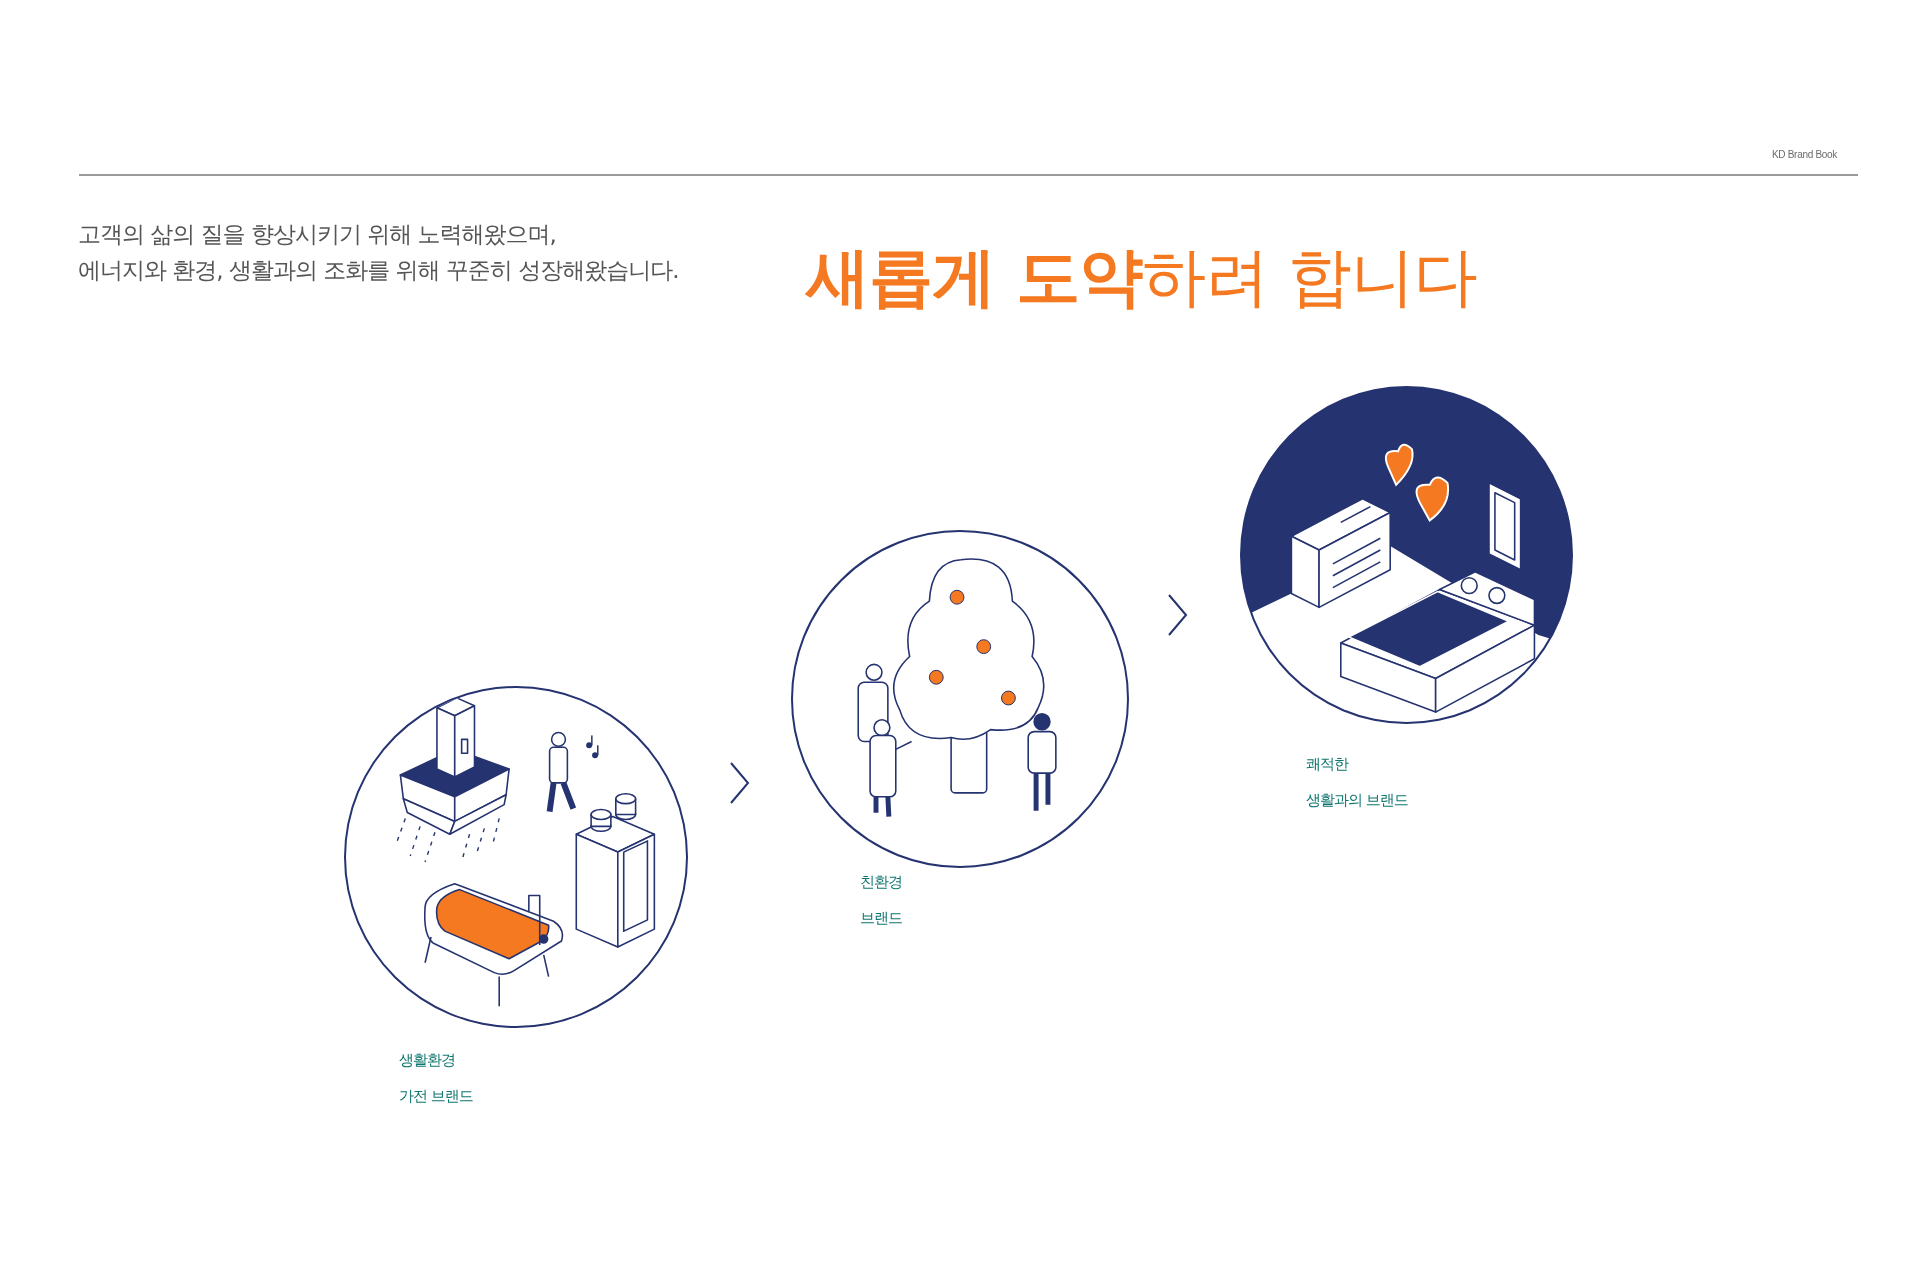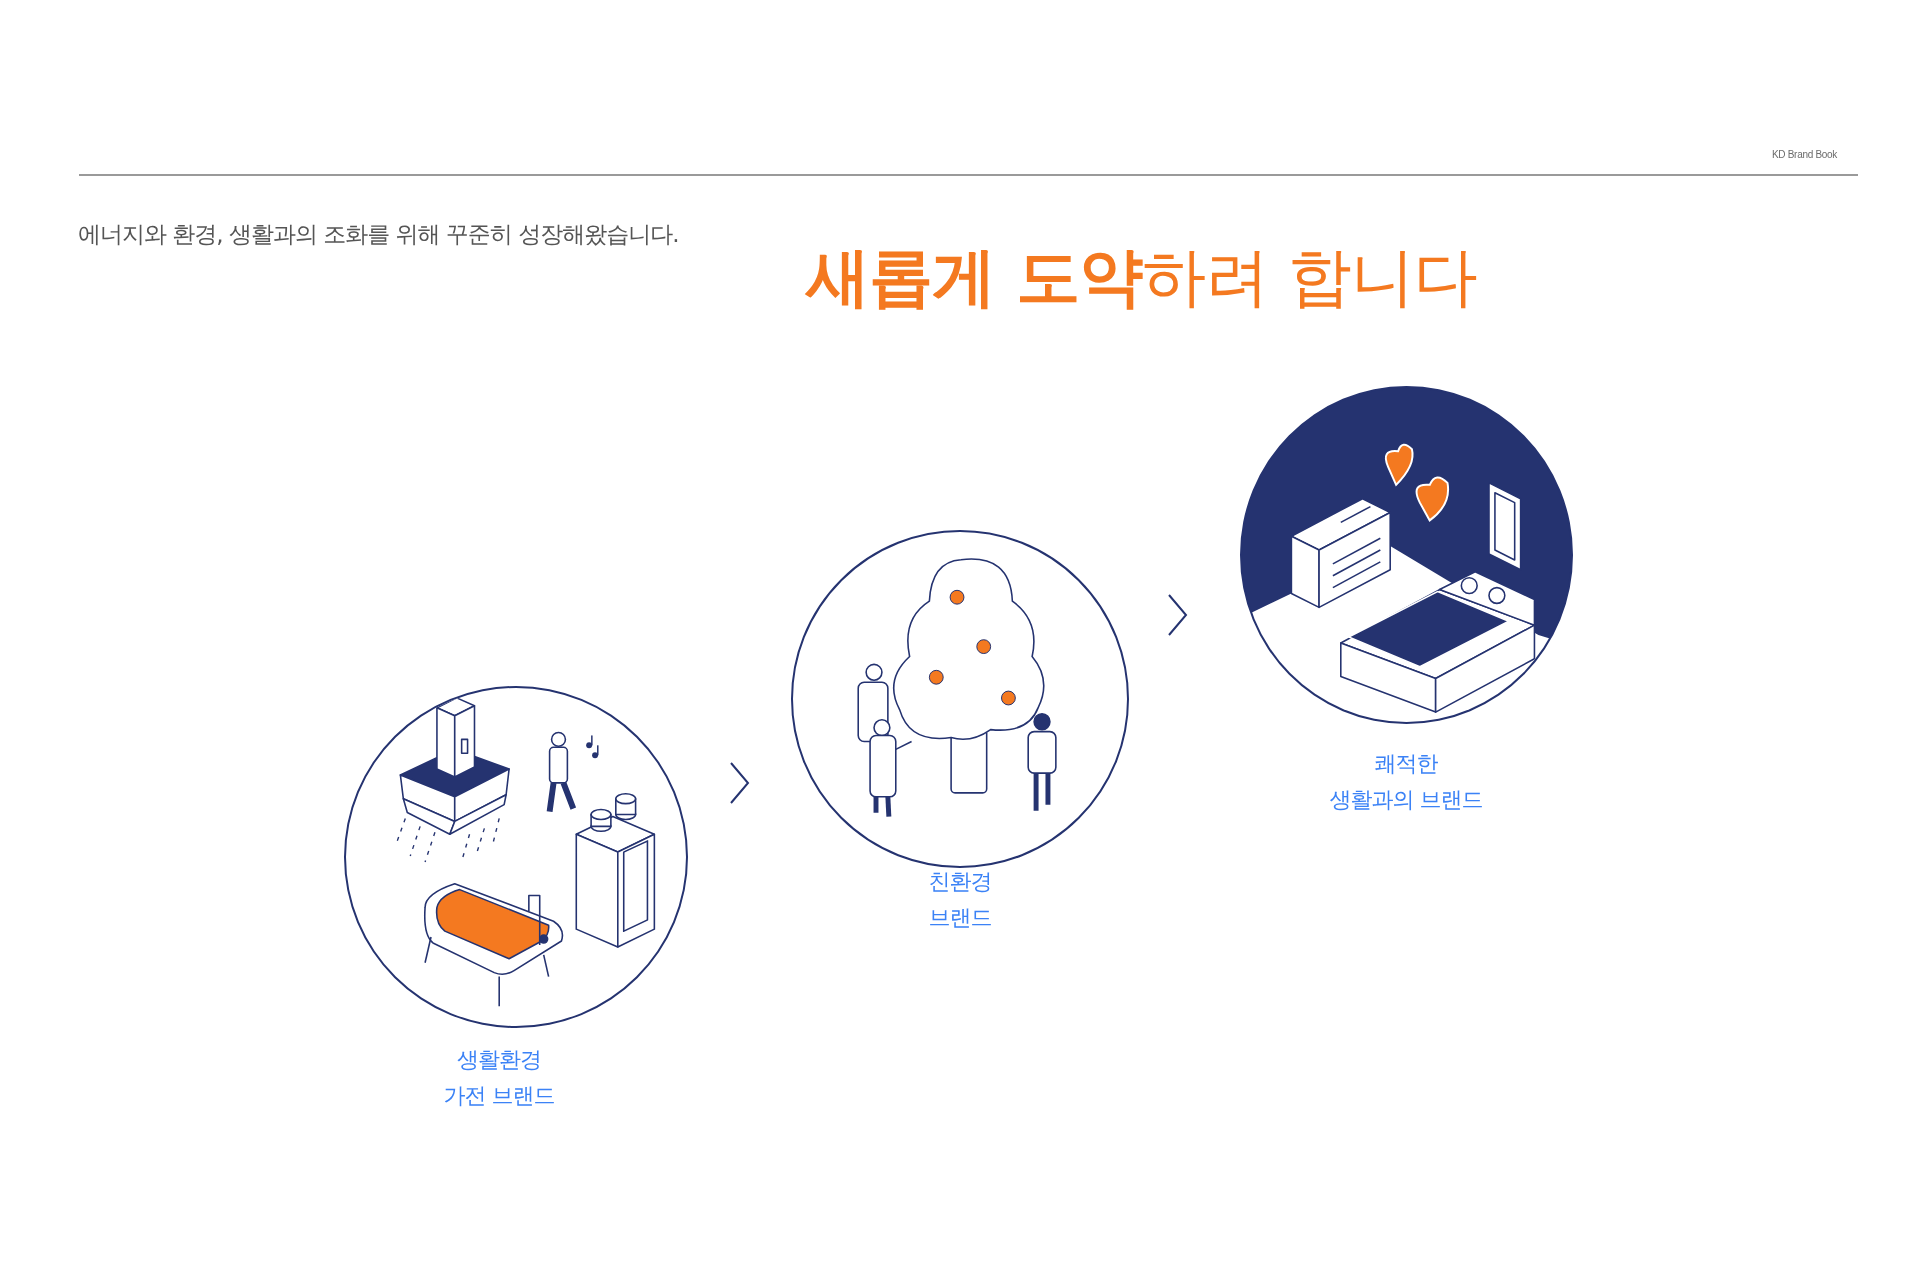--- a/index.html
+++ b/index.html
@@ -14,35 +14,36 @@
   .intro .gap { height:78px; }
   .headline { position:absolute; left:806px; top:207px; font-size:64px; line-height:84px; color:#F47920;
               letter-spacing:-1px; white-space:nowrap;margin-top:28px; }
   .headline .strong { font-weight:bold; }
   .headline .light { font-weight:normal; }
   .circle { position:absolute; border-radius:50%; border:2px solid #253370; box-sizing:border-box; background:#fff; overflow:hidden; }
   .circle svg { position:absolute; left:0; top:0; width:100%; height:100%; }
   .c1 { left:344px; top:686px; width:344px; height:342px; }
   .c2 { left:791px; top:530px; width:338px; height:338px; }
   .c3 { left:1240px; top:386px; width:333px; height:338px; background:#253370; border-color:#253370; }
-  .caption { position:absolute; text-align:center; font-size:22px; line-height:36px; color:#3b82f6; letter-spacing:-1px; }
+  .caption { position:absolute; text-align:left; font-size:15px; line-height:36px; color:#0f766e; letter-spacing:-1px; }
   .cap1 { left:399px; top:1042px; width:200px; }
   .cap2 { left:860px; top:864px; width:200px; }
   .cap3 { left:1306px; top:746px; width:200px; }
   .chev { position:absolute; width:24px; height:44px; }
   .chev1 { left:728px; top:761px; }
   .chev2 { left:1166px; top:593px; }
 </style>
 </head>
 <body>
 
 <div class="header-label">KD Brand Book</div>
 <div class="header-rule"></div>
 
 <div class="intro">
+  <p>고객의 삶의 질을 향상시키기 위해 노력해왔으며,</p>
   <p>에너지와 환경, 생활과의 조화를 위해 꾸준히 성장해왔습니다.</p>
   <div class="gap"></div>
 </div>
 
 <div class="headline"><span class="strong">새롭게 도약</span><span class="light">하려 합니다</span></div>
 
 <div class="circle c1">
   <svg viewBox="0 0 344 342">
     <g fill="#fff" stroke="#253370" stroke-width="1.6" stroke-linejoin="round">
 

